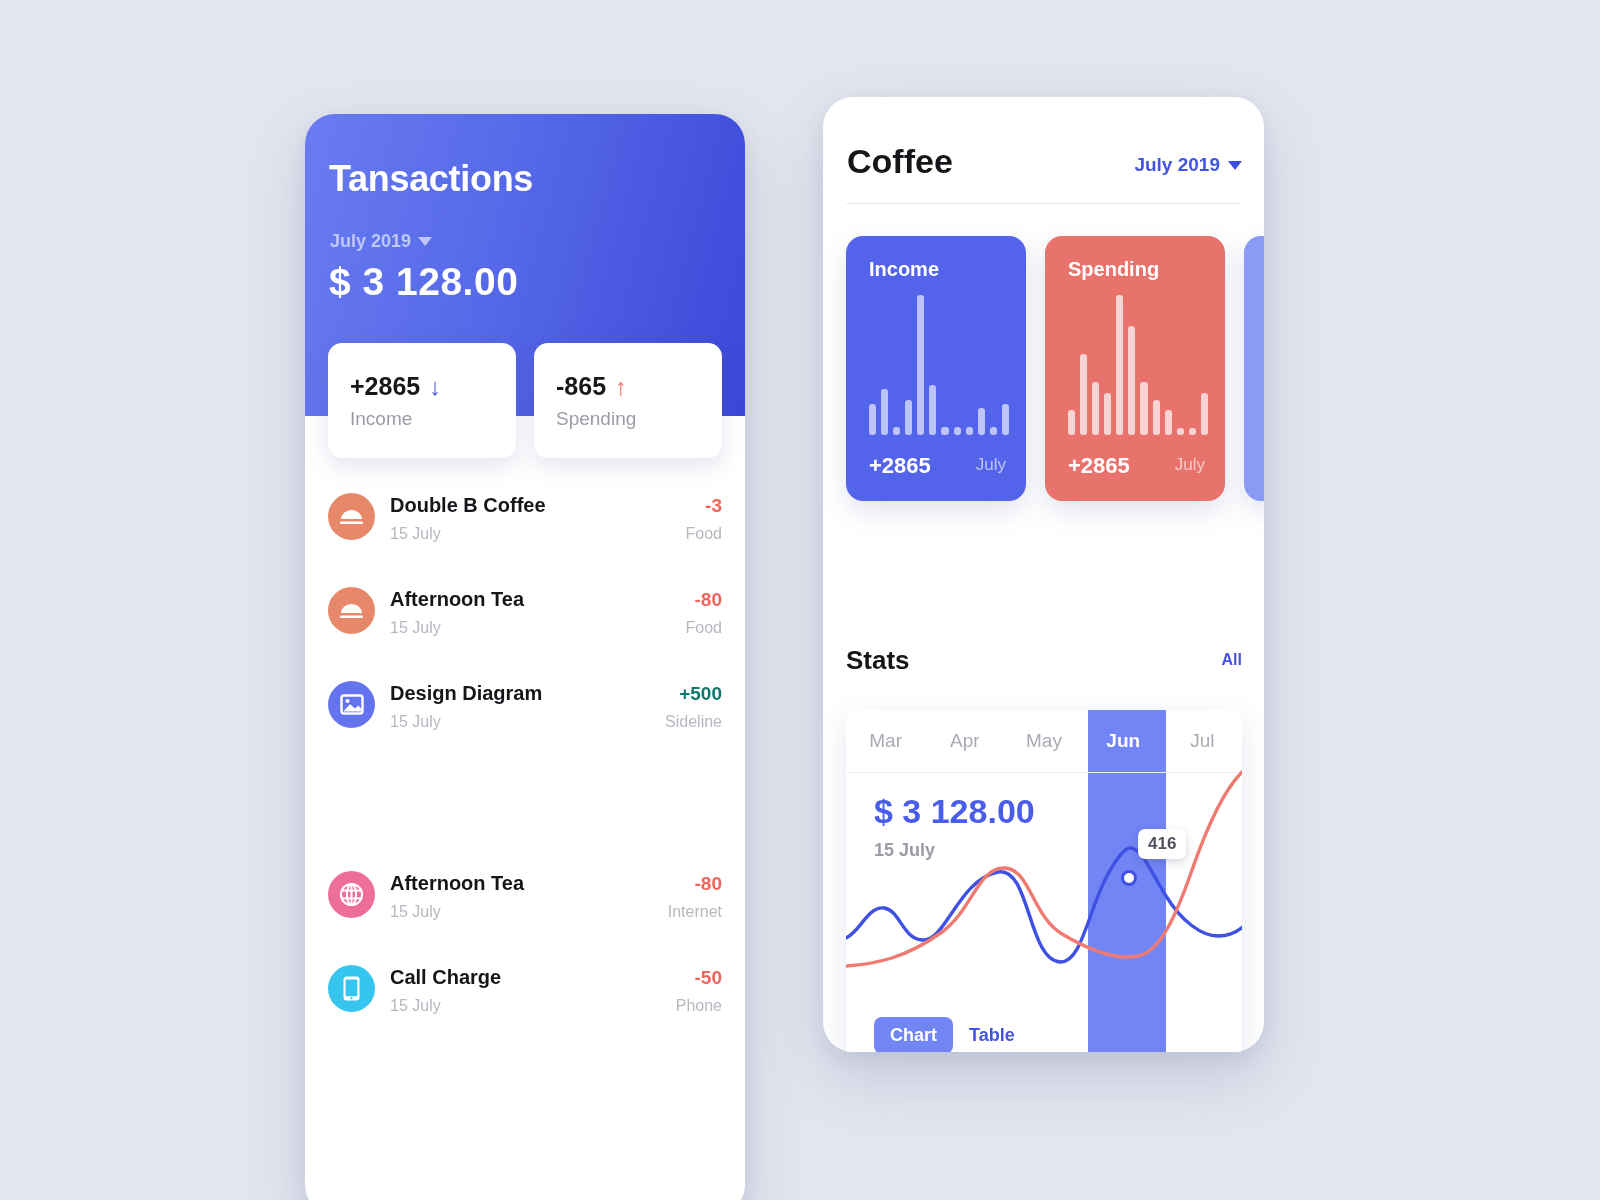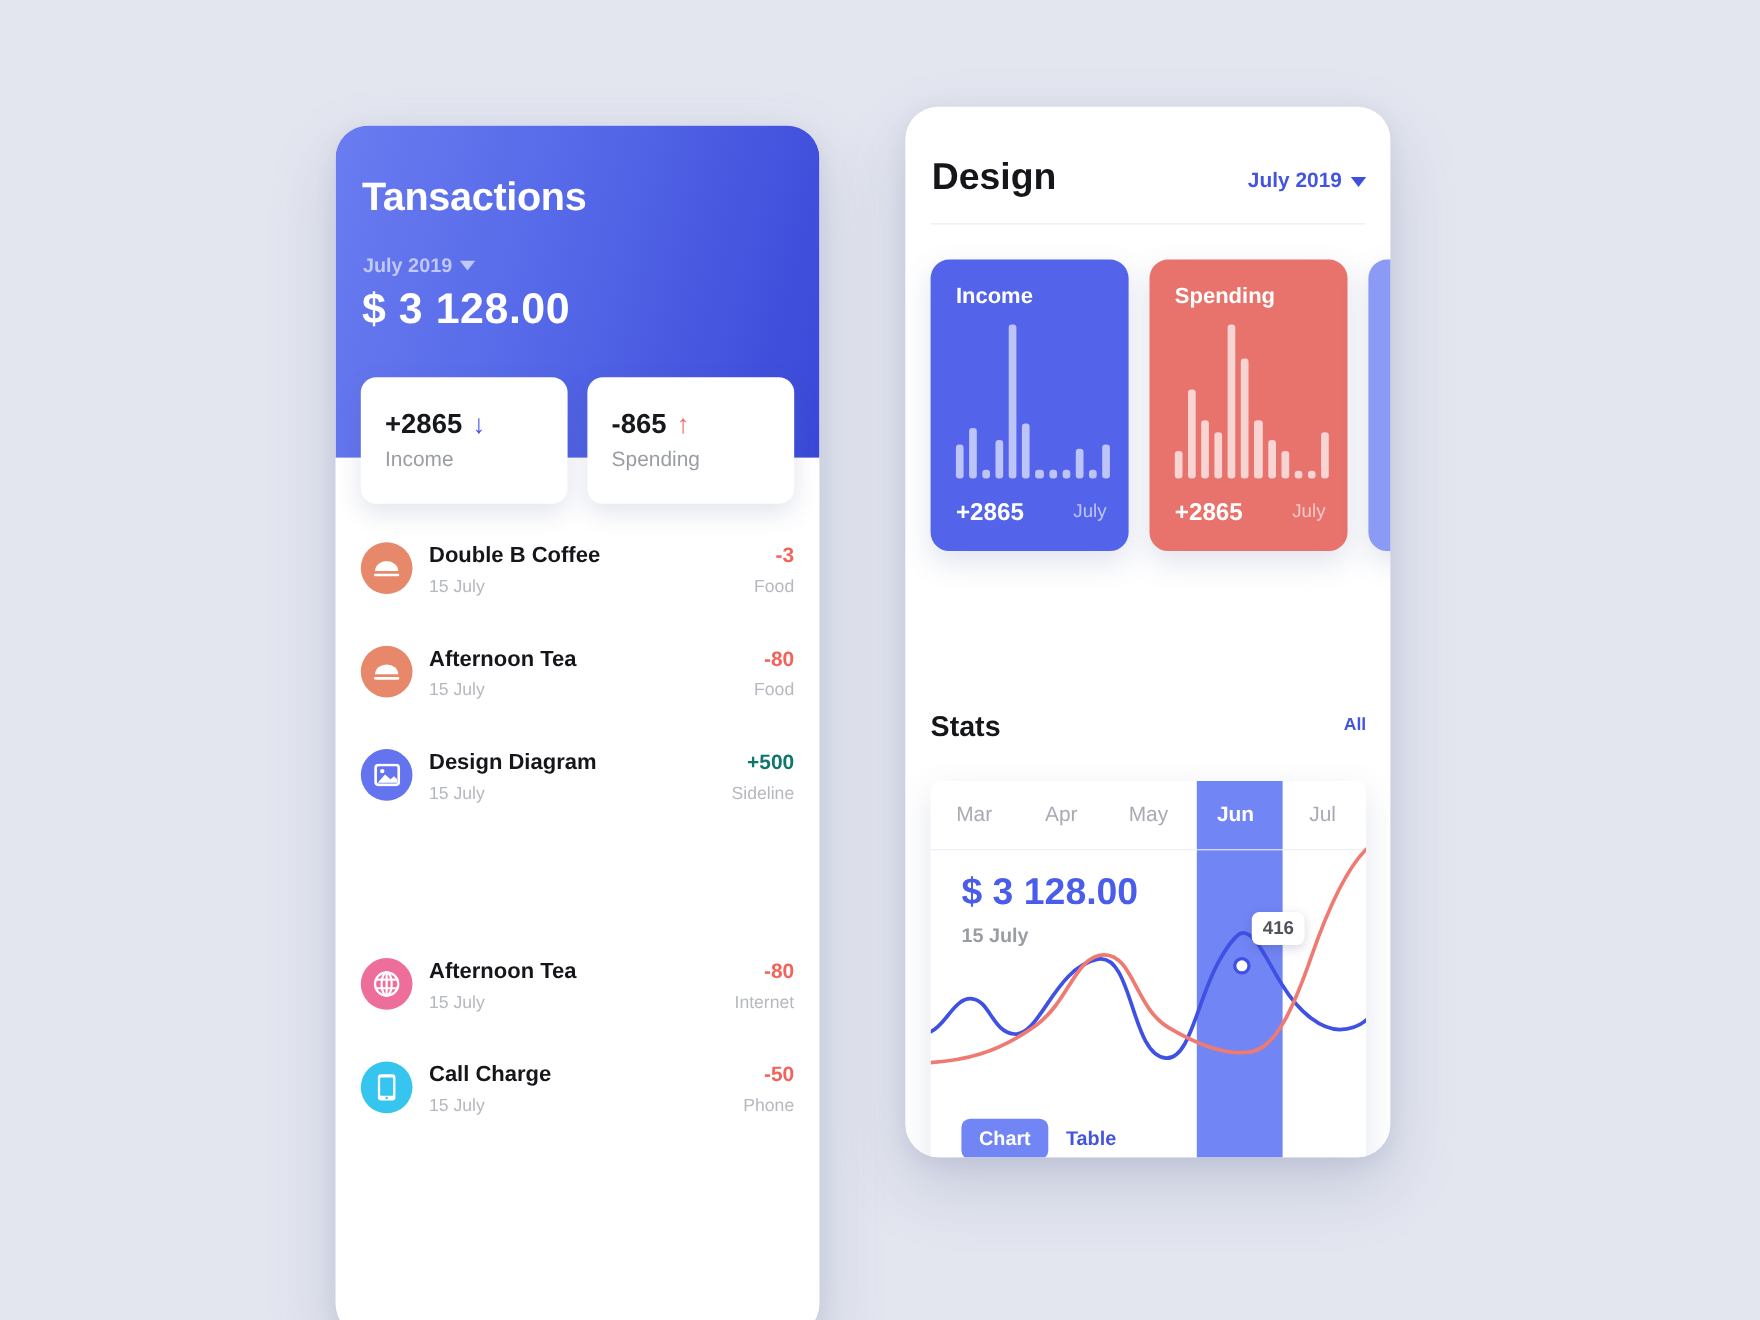--- a/index.html
+++ b/index.html
@@ -260,21 +260,21 @@
           </div>
           <div class="tx-name">Call Charge</div>
           <div class="tx-date">15 July</div>
           <div class="tx-amt neg">-50</div>
           <div class="tx-cat">Phone</div>
         </div>
       </div>
   </div>
 
   <div class="phone-right">
-    <div class="rtitle">Design</div>
+    <div class="rtitle">Coffee</div>
     <div class="rmonth">
       <span>July 2019</span>
       <span class="caret-b"></span>
     </div>
     <div class="rrule"></div>
 
     <div class="trend-row">
       <div class="tcard income">
         <div class="tcard-title">Income</div>
         <div class="bars" id="bars-income">

